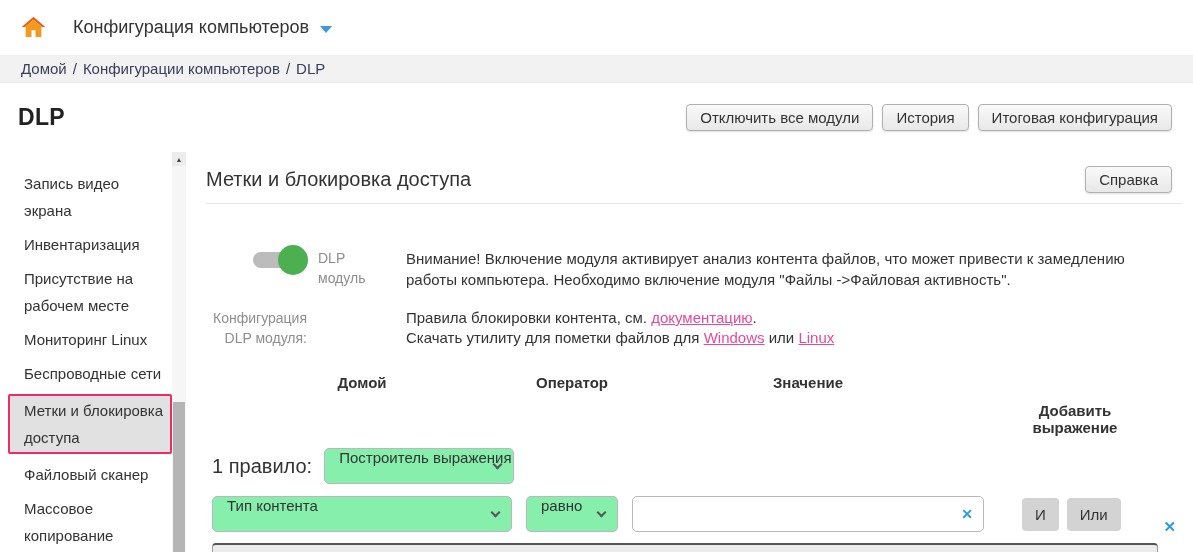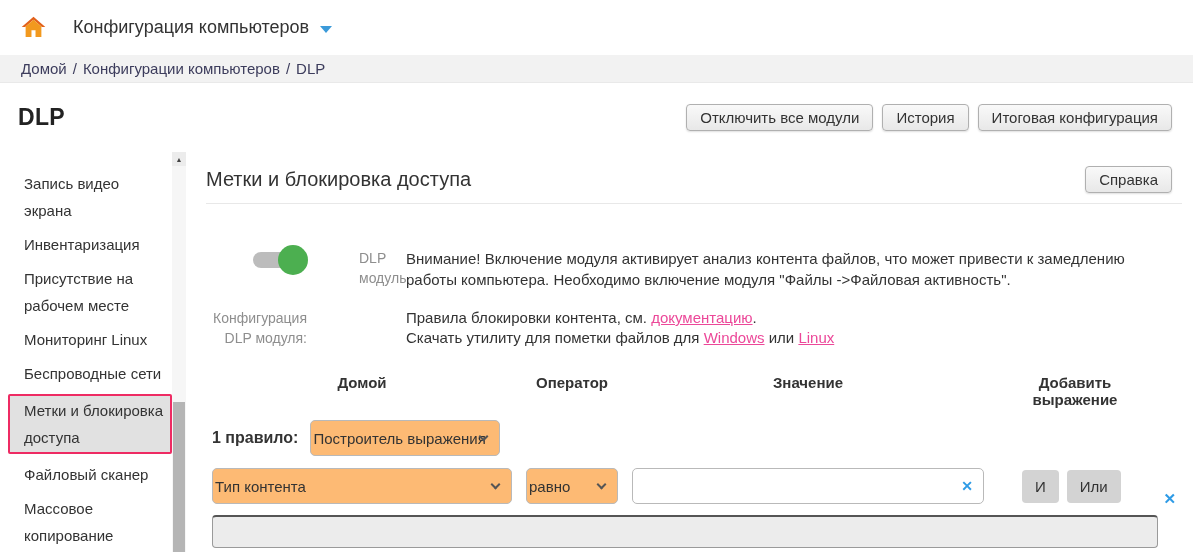--- a/index.html
+++ b/index.html
@@ -51,40 +51,40 @@
 
   
   .form-row { display:grid; grid-template-columns:200px 1fr; }
   .row-toggle { margin-top:44px; }
   .row-config { margin-top:18px; }
   .toggle-cell { display:flex; align-items:flex-start; gap:13px; padding-left:47px; }
   .toggle { position:relative; width:52px; height:16px; background:#bcbcbc; border-radius:8px;
     margin-top:4px; cursor:pointer; flex-shrink:0; }
   .knob { position:absolute; right:-3px; top:-7px; width:30px; height:30px; border-radius:50%; background:#4caf50; }
   .muted-label { color:#8e8e8e; font-size:14px; line-height:20px; }
-  .toggle-label { width:55px;margin-left:41px; }
+  .toggle-label { width:55px; }
   .cfg-label { text-align:right; padding-right:99px; }
   .warning { line-height:21px; padding-right:45px; }
   .links-block div { line-height:20px; }
   .link { color:#ec4899; text-decoration:underline; }
 
   
   .rule-grid { display:grid; grid-template-columns:300px 92px 352px 1fr; column-gap:14px; padding-left:6px; }
   .rule-header { margin-top:26px; }
   .rule-header .hcell { text-align:center; font-weight:700; }
-  .rule-header .c4 { padding-right:30px; }
+  .rule-header .c4 { padding-right:30px;margin-top:28px; }
 
   .rule-meta { display:flex; justify-content:space-between; align-items:center; margin-top:12px; padding-left:6px; }
   .rule-meta .left { display:flex; align-items:center; gap:12px; }
-  .rule-label { font-weight:700; font-size:16px; }
+  .rule-label { font-weight:400; font-size:20px; }
   .rule-meta .right { display:flex; align-items:center; gap:8px; margin-right:37px;
     color:#8a8a8a; font-size:16px; cursor:pointer; }
 
-  .select { position:relative; height:36px; background:#fdba74; border:1px solid #b9b9b9; border-radius:5px;
-    display:flex; align-items:center; padding:0 28px 0 2px; cursor:pointer; color:#333; white-space:nowrap; }
+  .select { position:relative; height:36px; background:#86efac; border:1px solid #b9b9b9; border-radius:5px;
+    display:flex; padding:0 28px 0 14px; cursor:pointer; color:#333; white-space:nowrap; }
   .select.w190 { width:190px; }
   .chev { position:absolute; right:12px; top:12px; width:7px; height:7px;
     border-right:2px solid #555; border-bottom:2px solid #555; transform:rotate(45deg); }
 
   .rule-row { margin-top:12px; position:relative; align-items:center; }
   .input-wrap { position:relative; }
   .input-wrap input { width:100%; height:36px; border:1px solid #b9b9b9; border-radius:5px;
     padding:0 30px 0 10px; font:inherit; color:#333; outline:none; }
   .clear-x { position:absolute; right:11px; top:10px; color:#2e9be6; font-weight:700; font-size:14px; cursor:pointer; }
   .andor { display:flex; gap:8px; padding-left:24px; }

